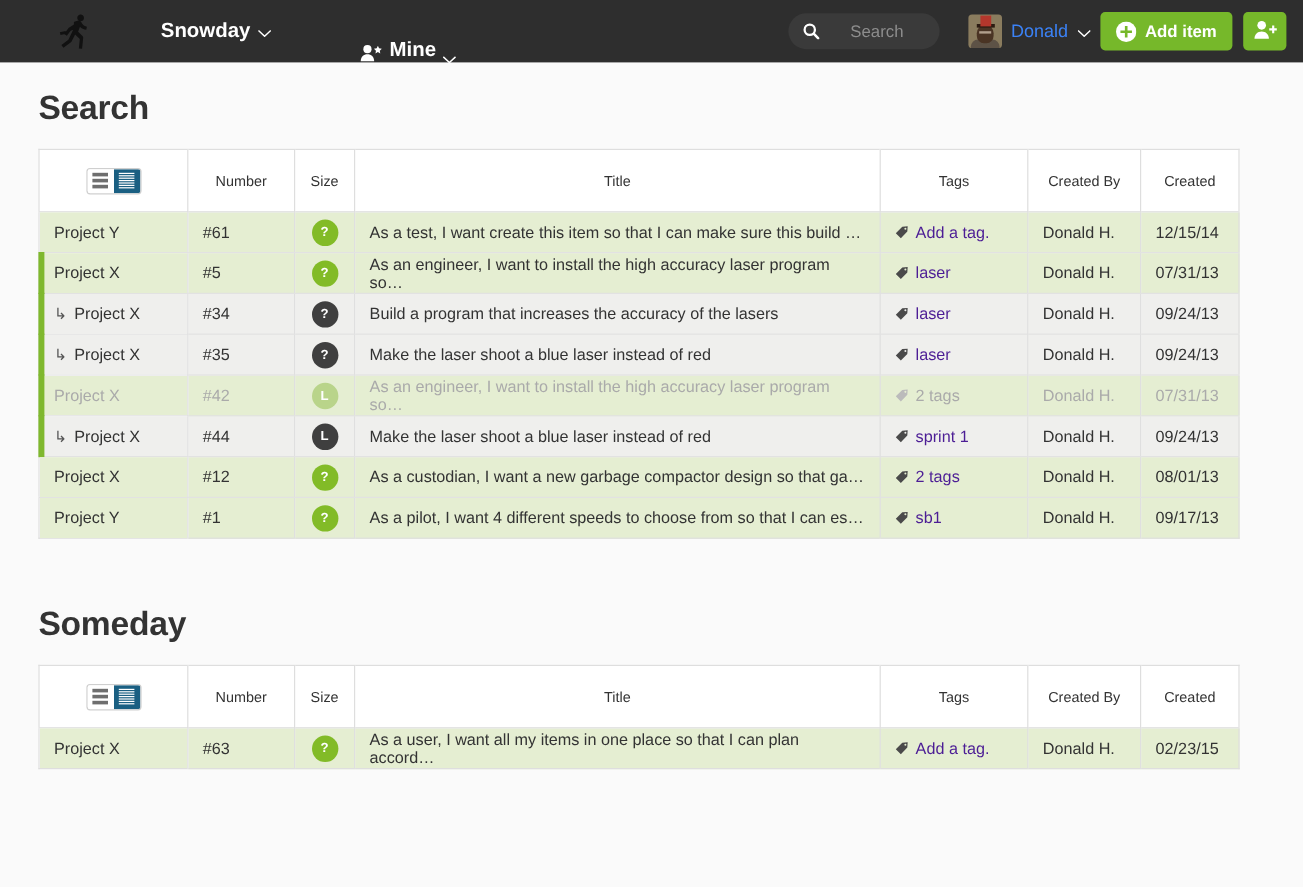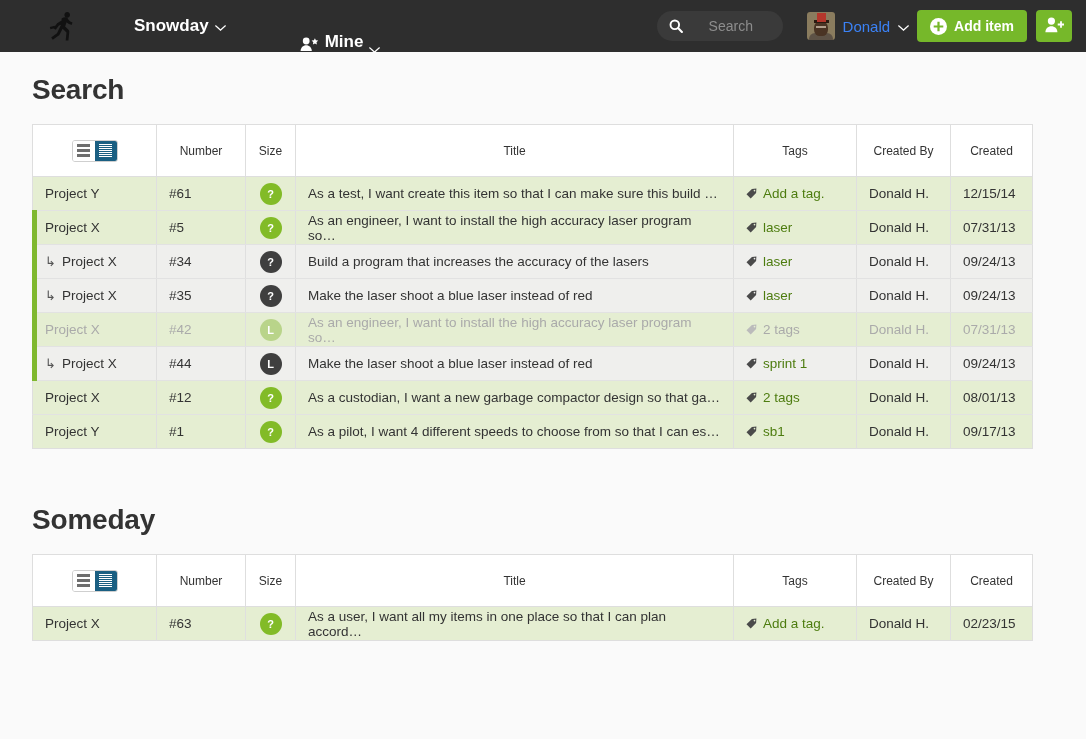--- a/index.html
+++ b/index.html
@@ -237,21 +237,21 @@
     font-weight: bold;
     vertical-align: middle;
   }
   .badge.green { background: #82bb27; }
   .badge.dark  { background: #3f3f3f; }
   .badge.pale  { background: #b9d48a; }
 
   
   .tag-cell { white-space: nowrap; }
   .tag-icon { display:inline-block; width:11px; height:11px; margin-right:6px; position:relative; top:1px; }
-  .tag-label { color:#4d7c0f; font-size:13.5px; }
+  .tag-label { color:#4c1d95; font-size:13.5px; }
 
   .num-cell { color:#333; }
 
   
   .view-toggle {
     display: inline-flex;
     border: 1px solid #cfcfcf;
     border-radius: 3px;
     overflow: hidden;
     background: #fff;

